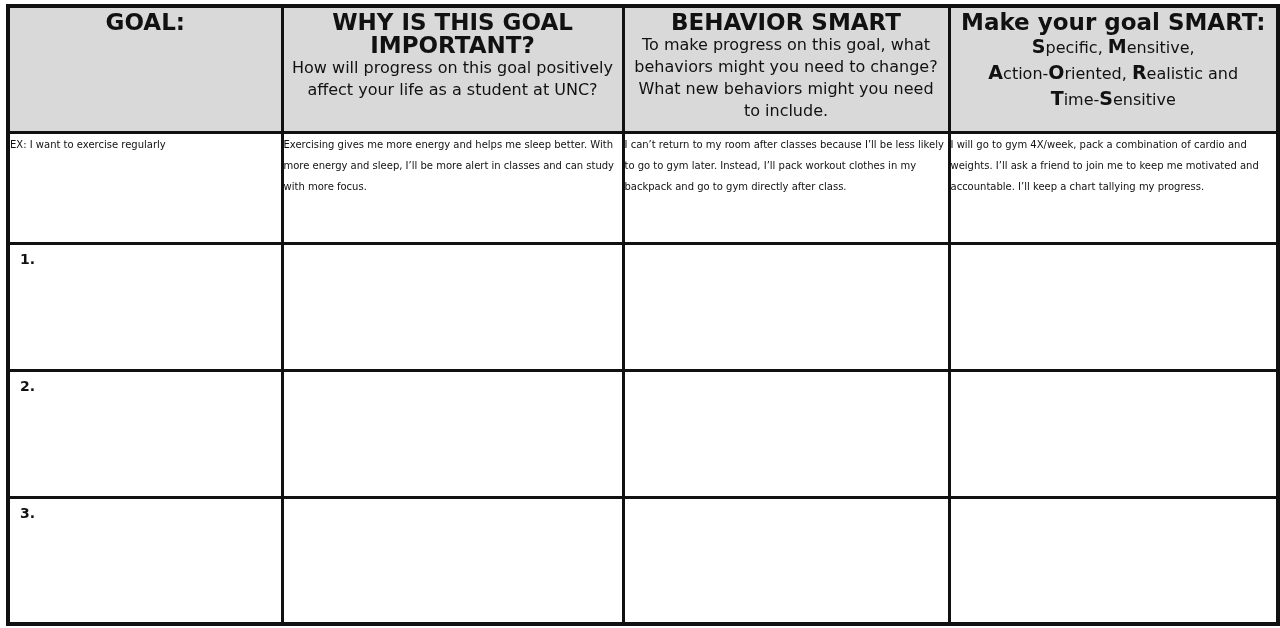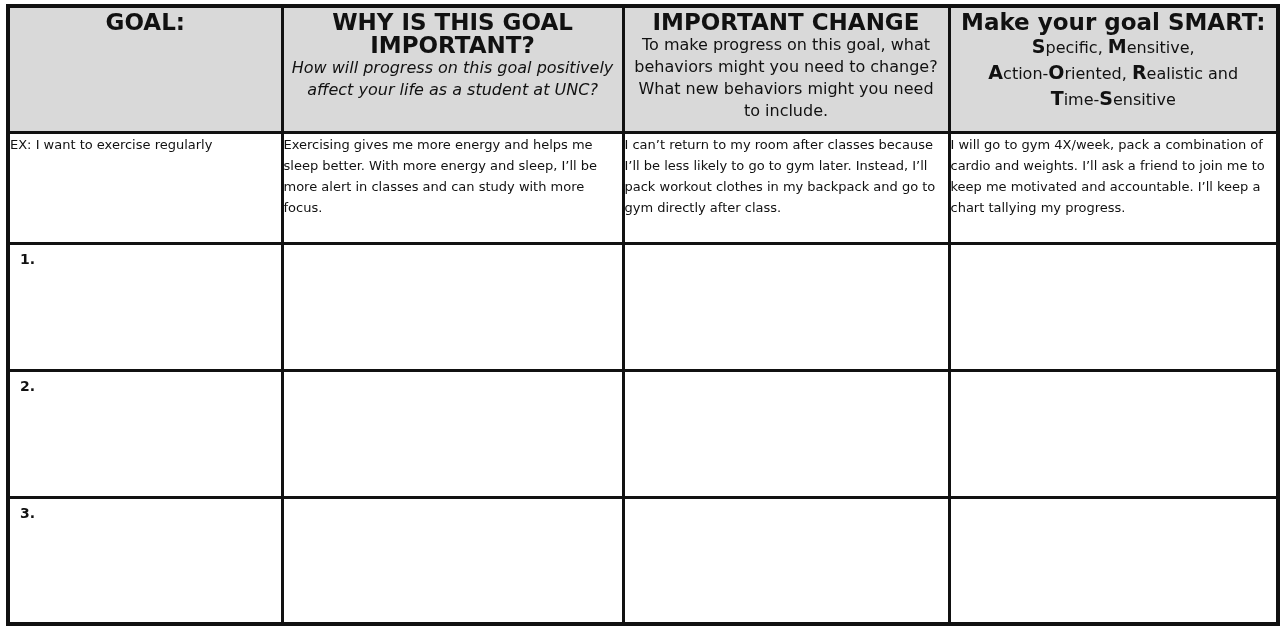--- a/index.html
+++ b/index.html
@@ -12,21 +12,21 @@
       border: 4px solid #111;
     }
     table.goals td, table.goals th {
       border: 3px solid #111; vertical-align: top; padding: 0;
     }
     th { background: #d9d9d9; font-weight: normal; text-align: center; }
     .hdr-title { font-weight: bold; font-size: 23px; line-height: 23px; margin-top: 3px; }
     .hdr-sub { font-size: 16px; line-height: 22px; }
     .smart-line { font-size: 16px; line-height: 25px; }
     .smart-line b { font-size: 19px; }
-    .ex-cell { font-size: 13px; line-height: 21px; padding: 3px 6px 0 8px; text-align: left; }
+    .ex-cell { font-size: 10px; line-height: 21px; padding: 3px 6px 0 8px; text-align: left; }
     .num { font-weight: bold; font-size: 14px; padding: 6px 0 0 10px; font-family: "DejaVu Sans", sans-serif; }
     col.c1 { width: 274px; } col.c2 { width: 341px; } col.c3 { width: 326px; } col.c4 { width: 329px; }
     tr.head { height: 126px; }
     tr.ex { height: 111px; }
     tr.blank { height: 127px; }
   </style>
 </head>
 <body>
 
 <table class="goals">
@@ -36,24 +36,24 @@
       <col class="c3">
       <col class="c4">
     </colgroup>
   <tbody>
       <tr class="head">
     <th>
       <div class="hdr-title">GOAL:</div>
     </th>
     <th>
       <div class="hdr-title" style="padding:0 48px;">WHY IS THIS GOAL IMPORTANT?</div>
-      <div class="hdr-sub" style="padding:0 0;font-style:italic;">How will progress on this goal positively affect your life as a student at UNC?</div>
+      <div class="hdr-sub" style="padding:0 0;">How will progress on this goal positively affect your life as a student at UNC?</div>
     </th>
     <th>
-      <div class="hdr-title">IMPORTANT CHANGE</div>
+      <div class="hdr-title">BEHAVIOR SMART</div>
       <div class="hdr-sub" style="padding:0 6px;">To make progress on this goal, what behaviors might you need to change? What new behaviors might you need to include.</div>
     </th>
     <th>
       <div class="hdr-title">Make your goal SMART:</div>
       <div class="smart-line">
         <b>S</b><span>pecific, </span><b>M</b><span>ensitive,</span>
       </div>
       <div class="smart-line">
         <b>A</b><span>ction-</span><b>O</b><span>riented, </span><b>R</b><span>ealistic and</span>
       </div>

